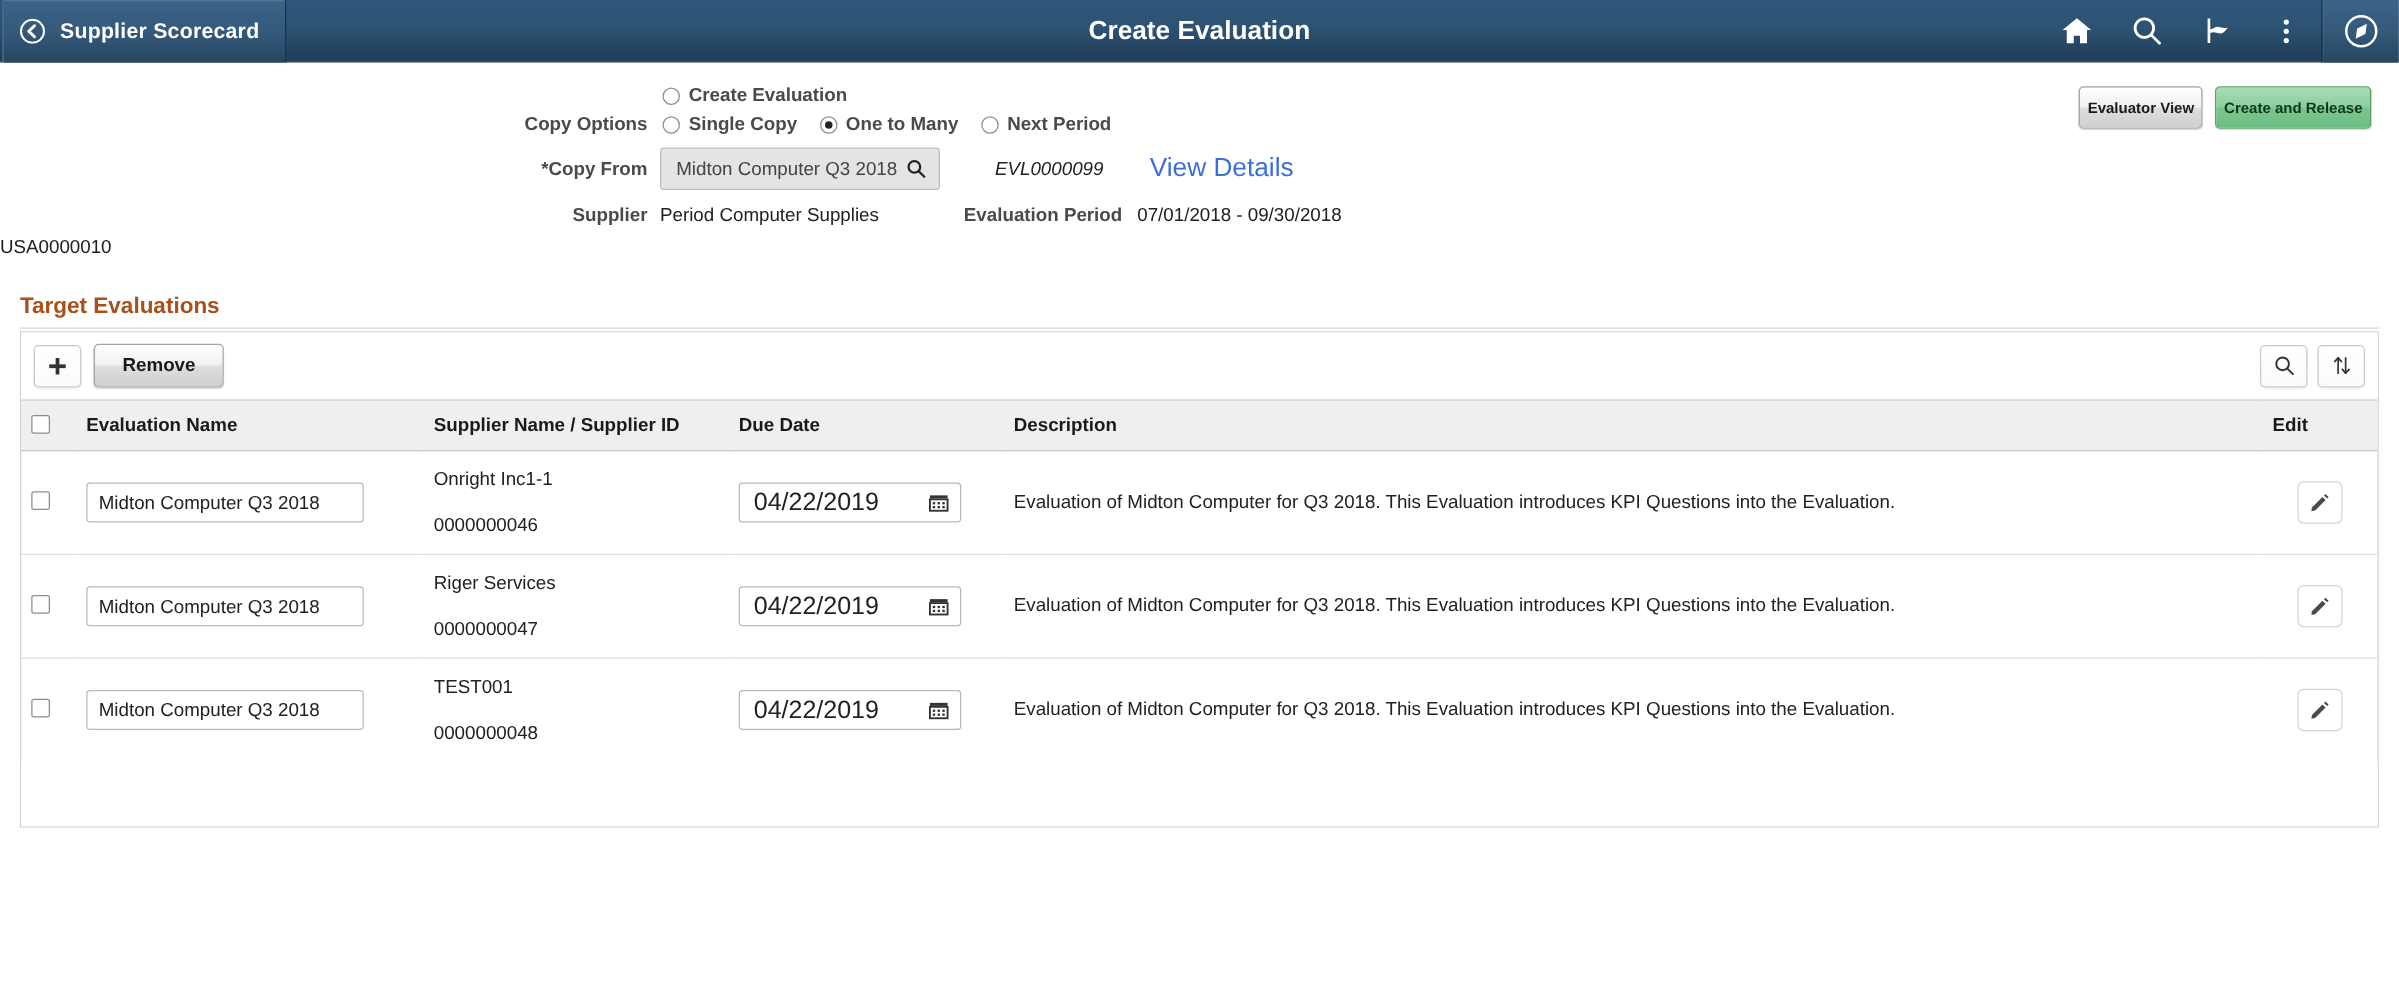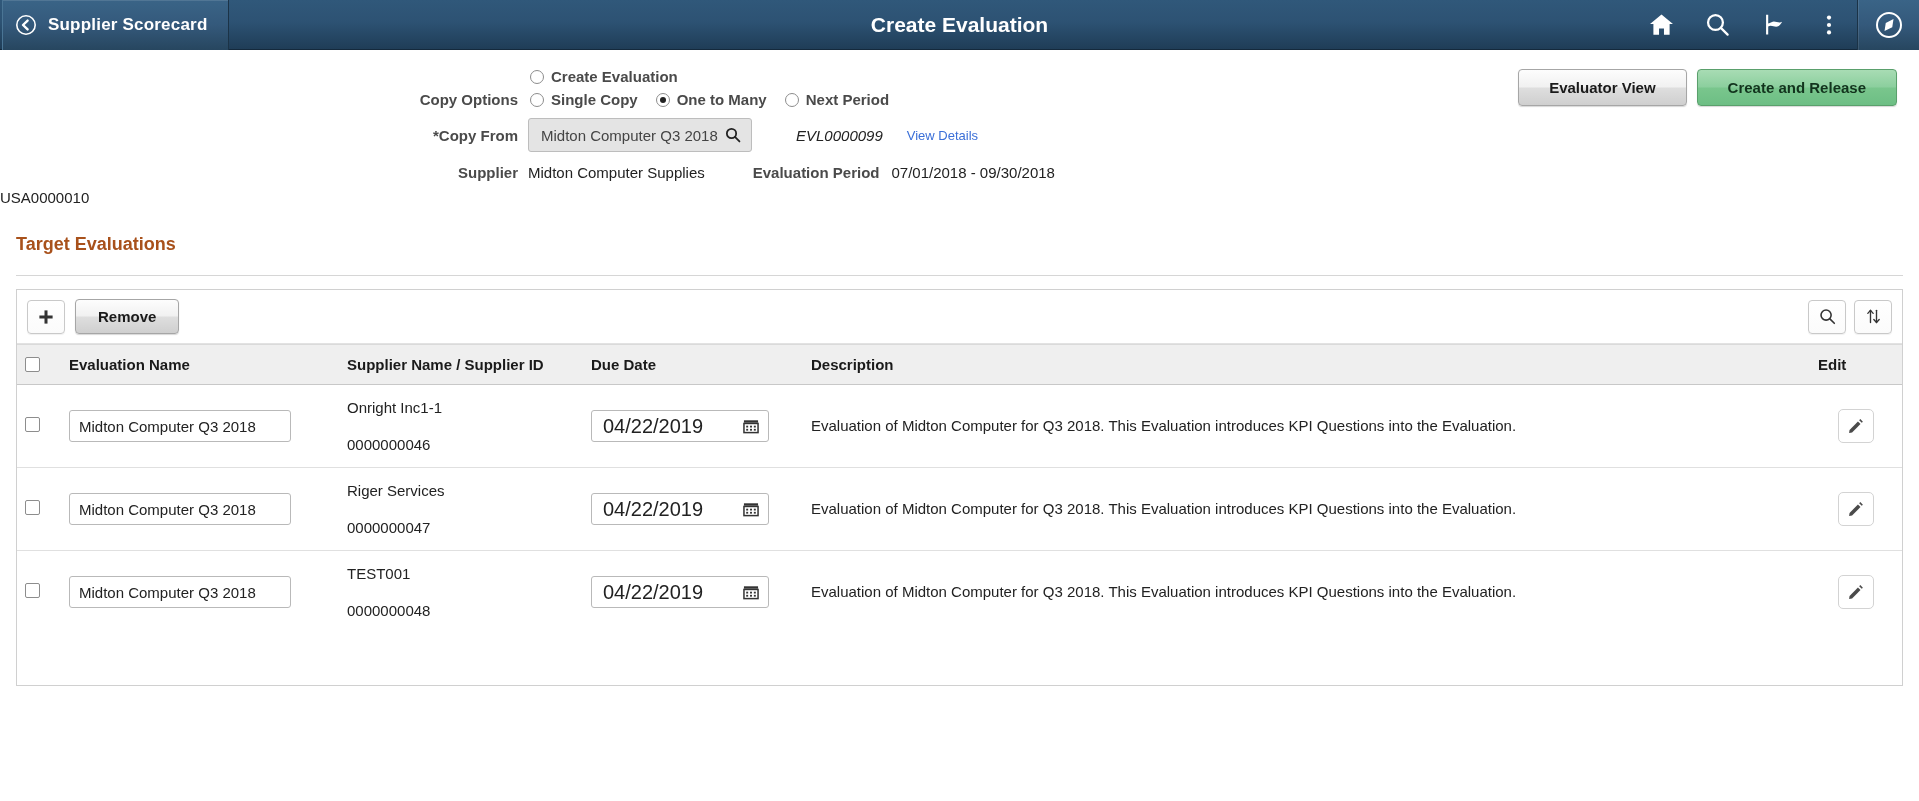--- a/index.html
+++ b/index.html
@@ -83,24 +83,24 @@
   .top-actions {
     position: absolute;
     right: 22px;
     top: 19px;
     display: flex;
     gap: 10px;
     z-index: 5;
   }
   .btn {
     font-family: "Liberation Sans", sans-serif;
-    font-size: 15px;
+    font-size: 12px;
     font-weight: bold;
     color: #1a1a1a;
-    padding: 9px 30px;
+    padding: 9px 6px;
     border-radius: 4px;
     border: 1px solid #a6a6a6;
     background: linear-gradient(to bottom, #fdfdfd 0%, #f1f1f1 48%, #dedede 52%, #cfcfcf 100%);
     box-shadow: 0 1px 1px rgba(0,0,0,.16);
     cursor: pointer;
     white-space: nowrap;
     text-align: center;
   }
   .btn-green {
     border: 1px solid #5aa06c;
@@ -195,37 +195,37 @@
     cursor: pointer;
   }
   .evl-id {
     margin-left: 44px;
     font-size: 15px;
     color: #222;
     white-space: nowrap;
     font-style: italic;
   }
   .view-details {
-    margin-left: 24px;
-    font-size: 13px;
+    margin-left: 37px;
+    font-size: 21px;
     color: #3a6fd8;
     text-decoration: none;
     cursor: pointer;
     white-space: nowrap;
   }
 
   .supplier-row { margin-top: 12px; }
   .supplier-name {
     margin-left: 10px;
     font-size: 15px;
     color: #222;
     white-space: nowrap;
   }
   .evalperiod-label {
-    margin-left: 48px;
+    margin-left: 68px;
     font-weight: bold;
     color: #4a4a4a;
     font-size: 15px;
     white-space: nowrap;
   }
   .evalperiod-value {
     margin-left: 12px;
     font-size: 15px;
     color: #222;
     white-space: nowrap;
@@ -238,23 +238,23 @@
 
   
   .section {
     margin-top: 28px;
     padding: 0 16px;
   }
   .section-title {
     color: #a8511b;
     font-size: 18px;
     font-weight: bold;
-    padding-bottom: 20px;
+    padding-bottom: 7px;
     border-bottom: 1px solid #d6d6d6;
-    margin: 0 0 13px 0;
+    margin: 0 0 2px 0;
   }
   .rows-count {
     text-align: right;
     font-size: 14px;
     font-weight: bold;
     color: #333;
     padding: 6px 4px 5px 0;
   }
 
   .grid-box {
@@ -485,21 +485,21 @@
             </svg>
           </span>
         </div>
         <div class="evl-id">EVL0000099</div>
         <a class="view-details">View Details</a>
       </div>
     </div>
 
     <div class="frow supplier-row">
       <div class="flabel lbl-supplier">Supplier</div>
-      <div class="supplier-name">Midton Computer Supplies</div>
+      <div class="supplier-name">Period Computer Supplies</div>
       <div class="evalperiod-label">Evaluation Period</div>
       <div class="evalperiod-value">07/01/2018  - 09/30/2018</div>
     </div>
 
     <div class="frow supplier-id-row">
       <div class="supplier-id">USA0000010</div>
     </div>
   </div>
 
   <div class="section">

